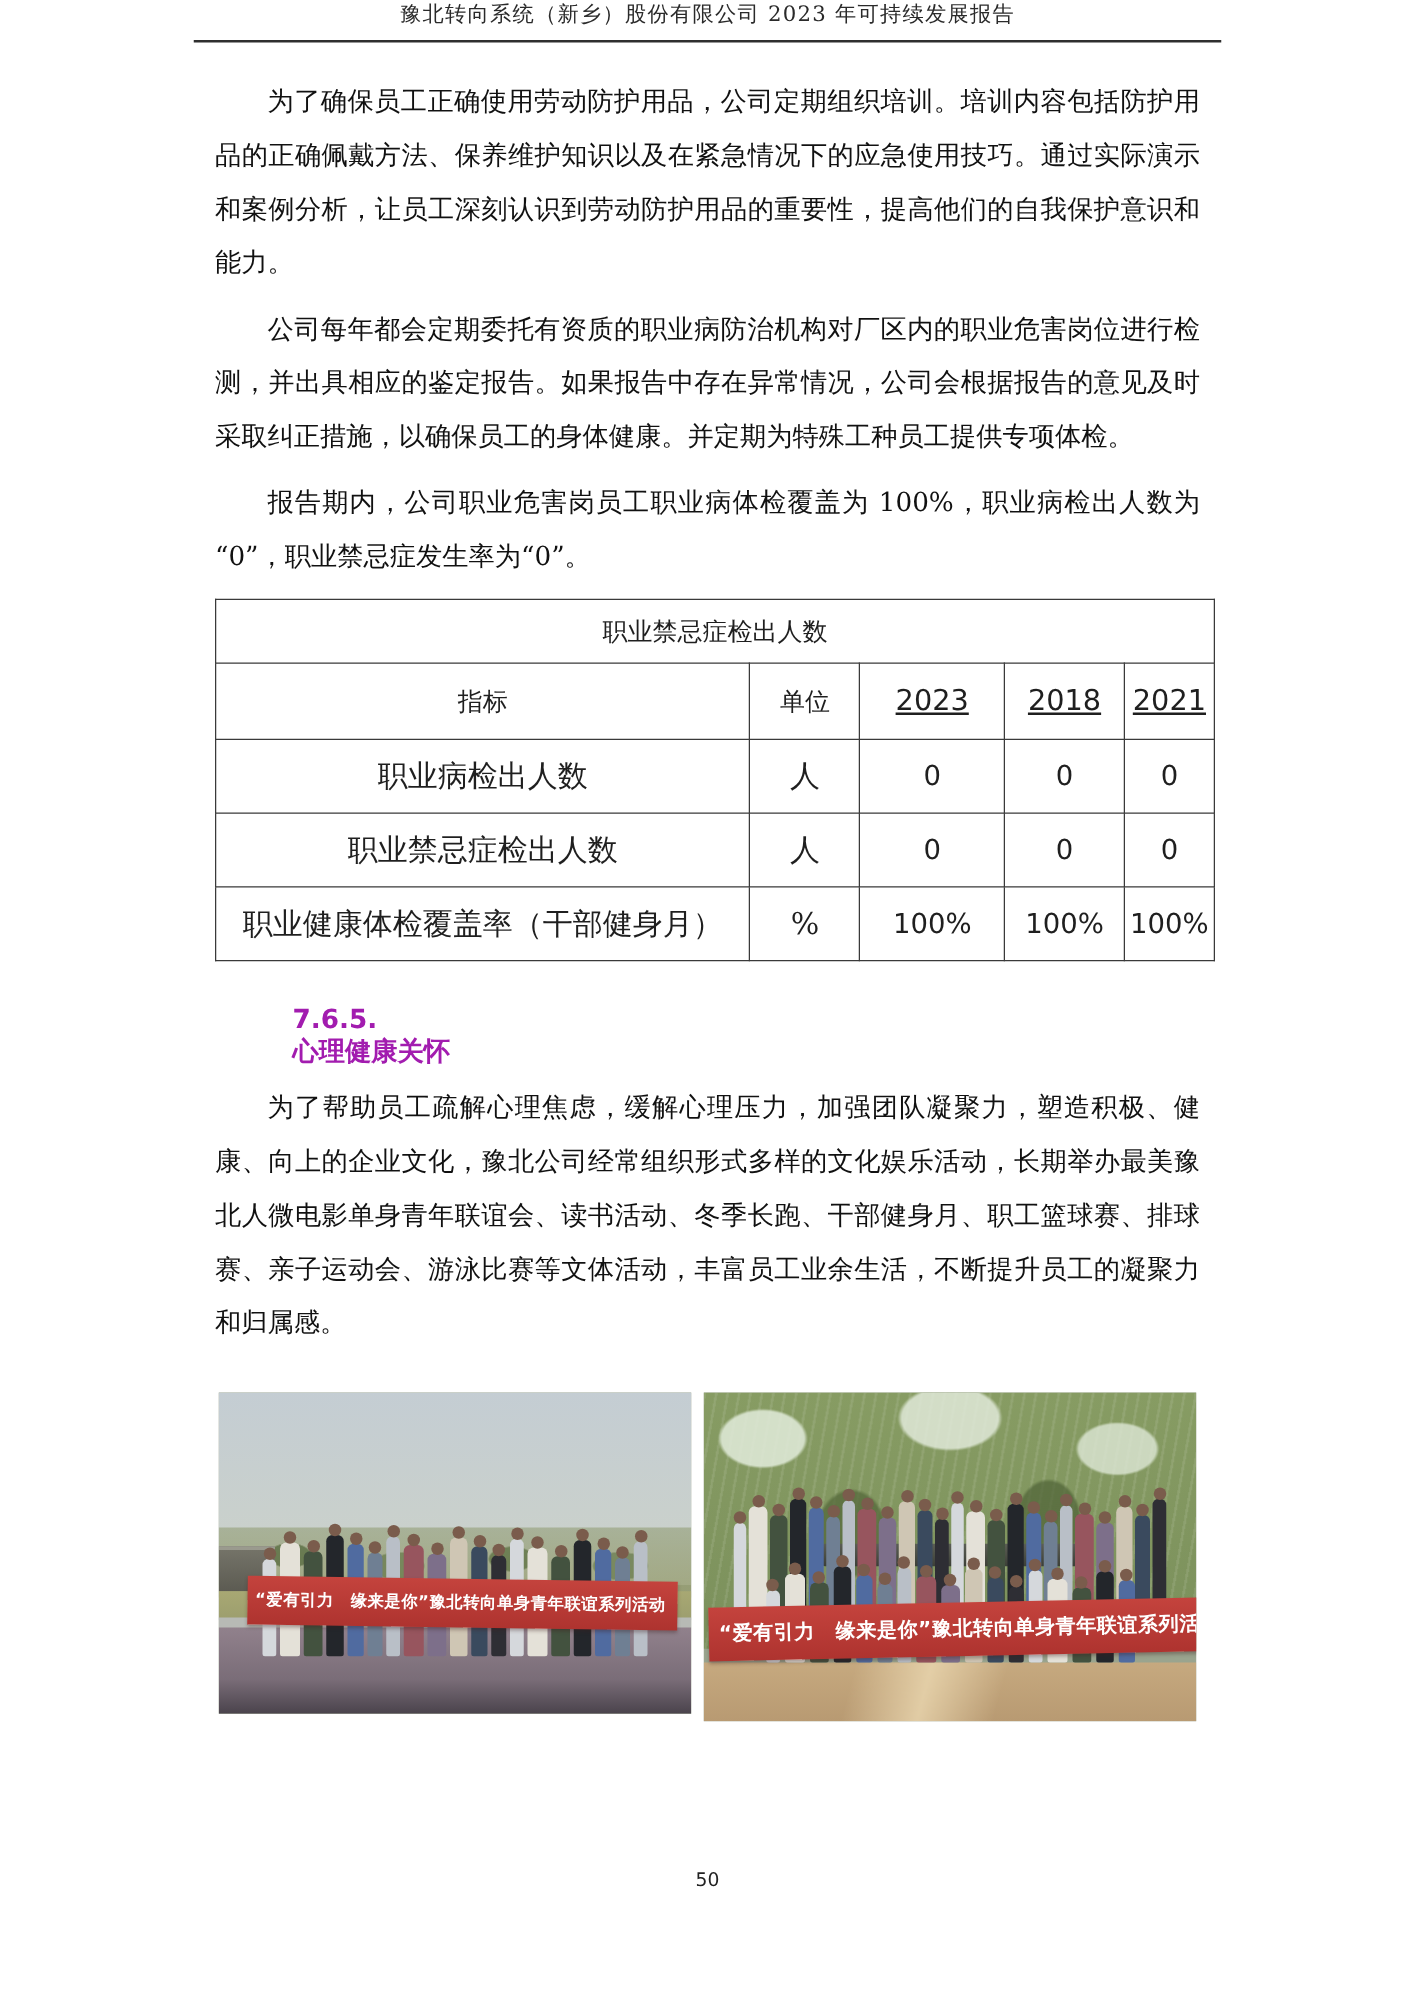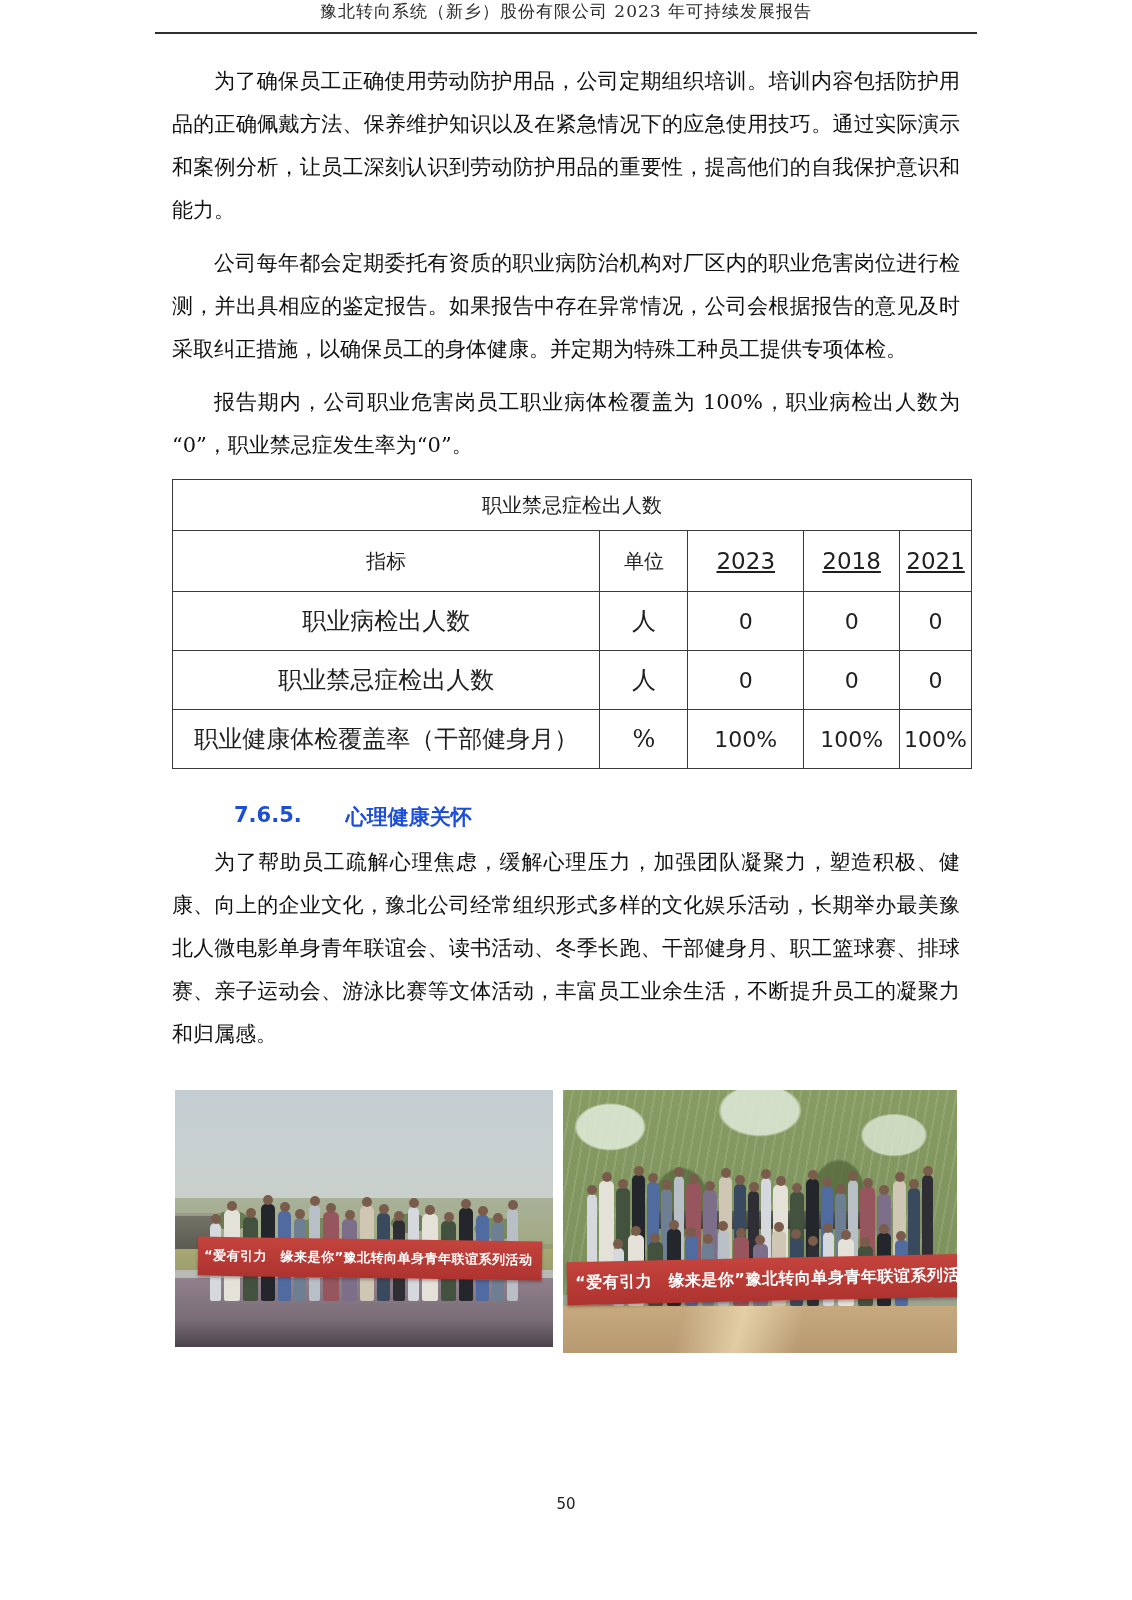--- a/index.html
+++ b/index.html
@@ -54,22 +54,22 @@
   tr.head-row td{height:60px;font-size:20px;}
   tr.head-row td.year{font-family:"DejaVu Sans","Liberation Sans",sans-serif;font-size:23px;text-decoration:underline;}
   tr.data-row td{height:58px;font-size:24px;}
   tr.data-row td.num{font-family:"DejaVu Sans","Liberation Sans",sans-serif;font-size:22px;}
   col.c-ind{width:53.5%;} col.c-unit{width:11%;}
   col.c-23{width:14.5%;} col.c-22{width:12%;} col.c-21{width:9%;}
   
   .sec-head{
     margin:34px 0 0 62px;
     font-family:"DejaVu Sans","Liberation Sans",sans-serif;
-    font-weight:bold;font-size:21px;color:#1d4ed8;
-    display:flex;gap:44px;
+    font-weight:bold;font-size:21px;color:#a21caf;
+    display:flex;flex-direction:column;
   }
   
   .photos{
     margin-top:34px;
     margin-left:3px;
     display:flex;gap:10px;align-items:flex-start;
   }
   figure.photo{margin:0;position:relative;overflow:hidden;background:#9aa48e;}
   .photo-left{width:378px;height:257px;}
   .photo-right{width:394px;height:263px;}

